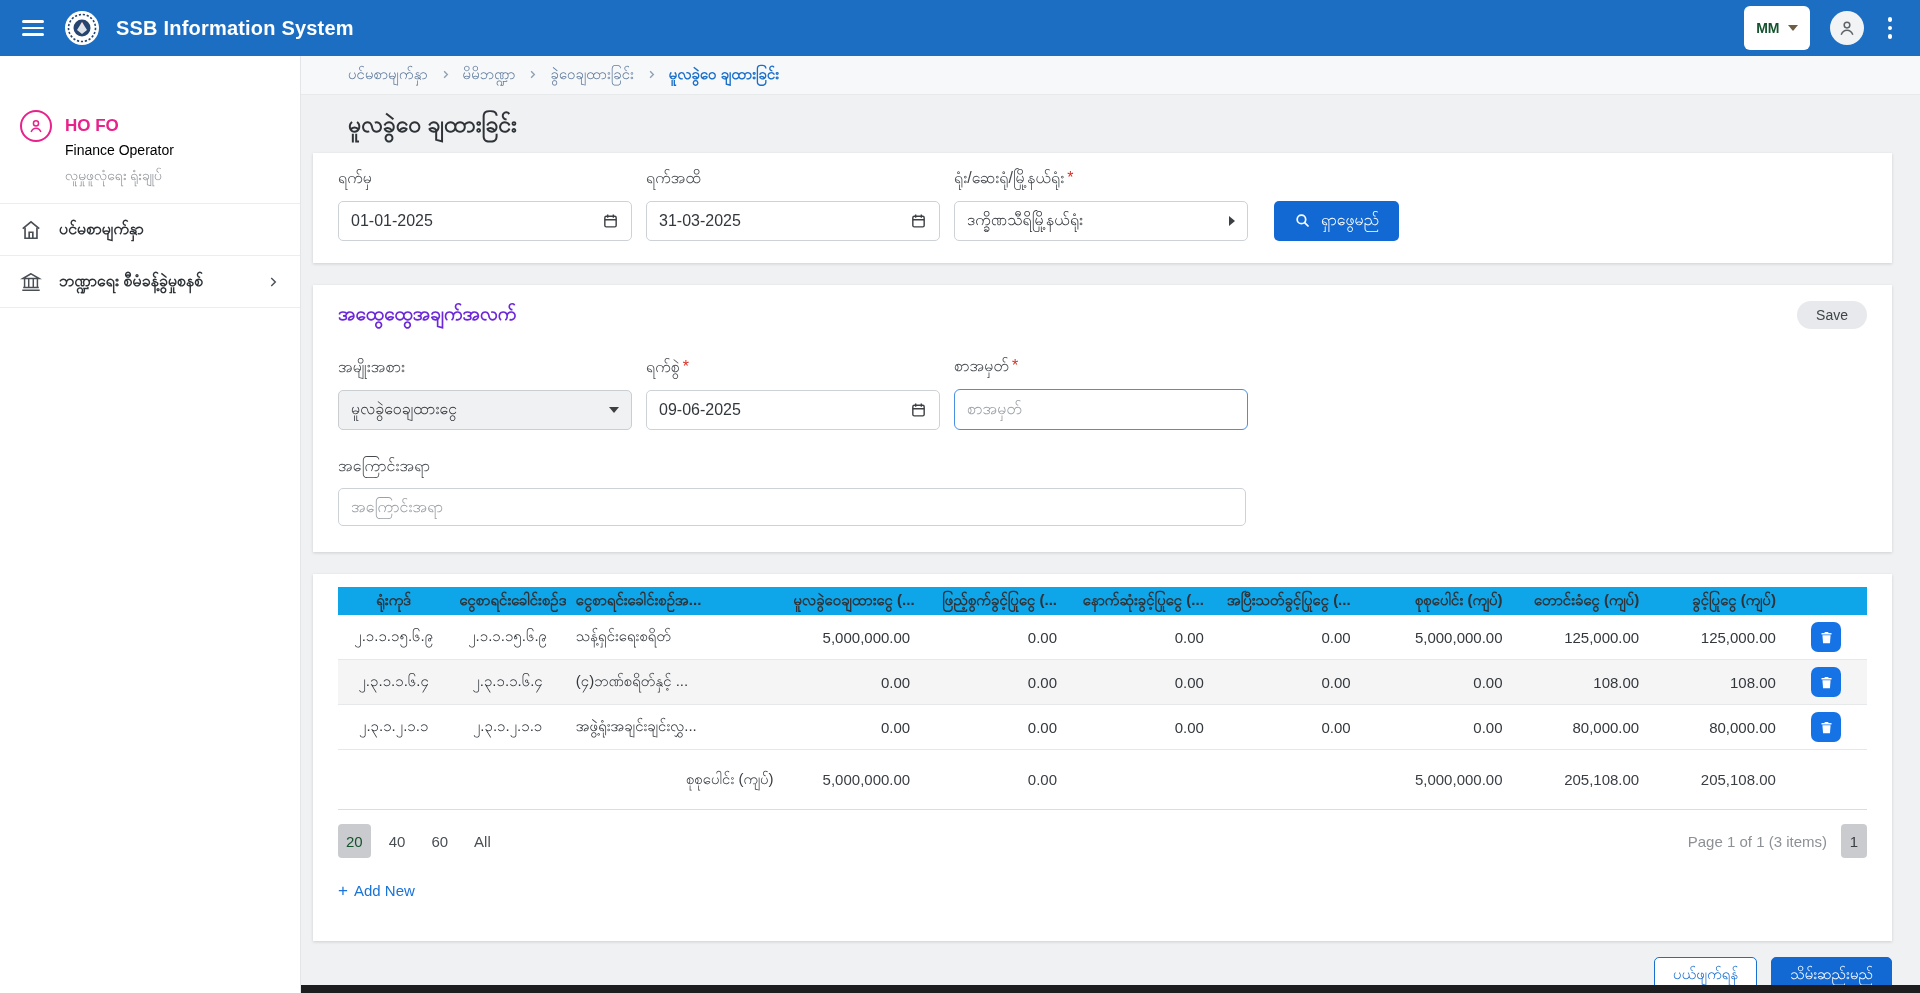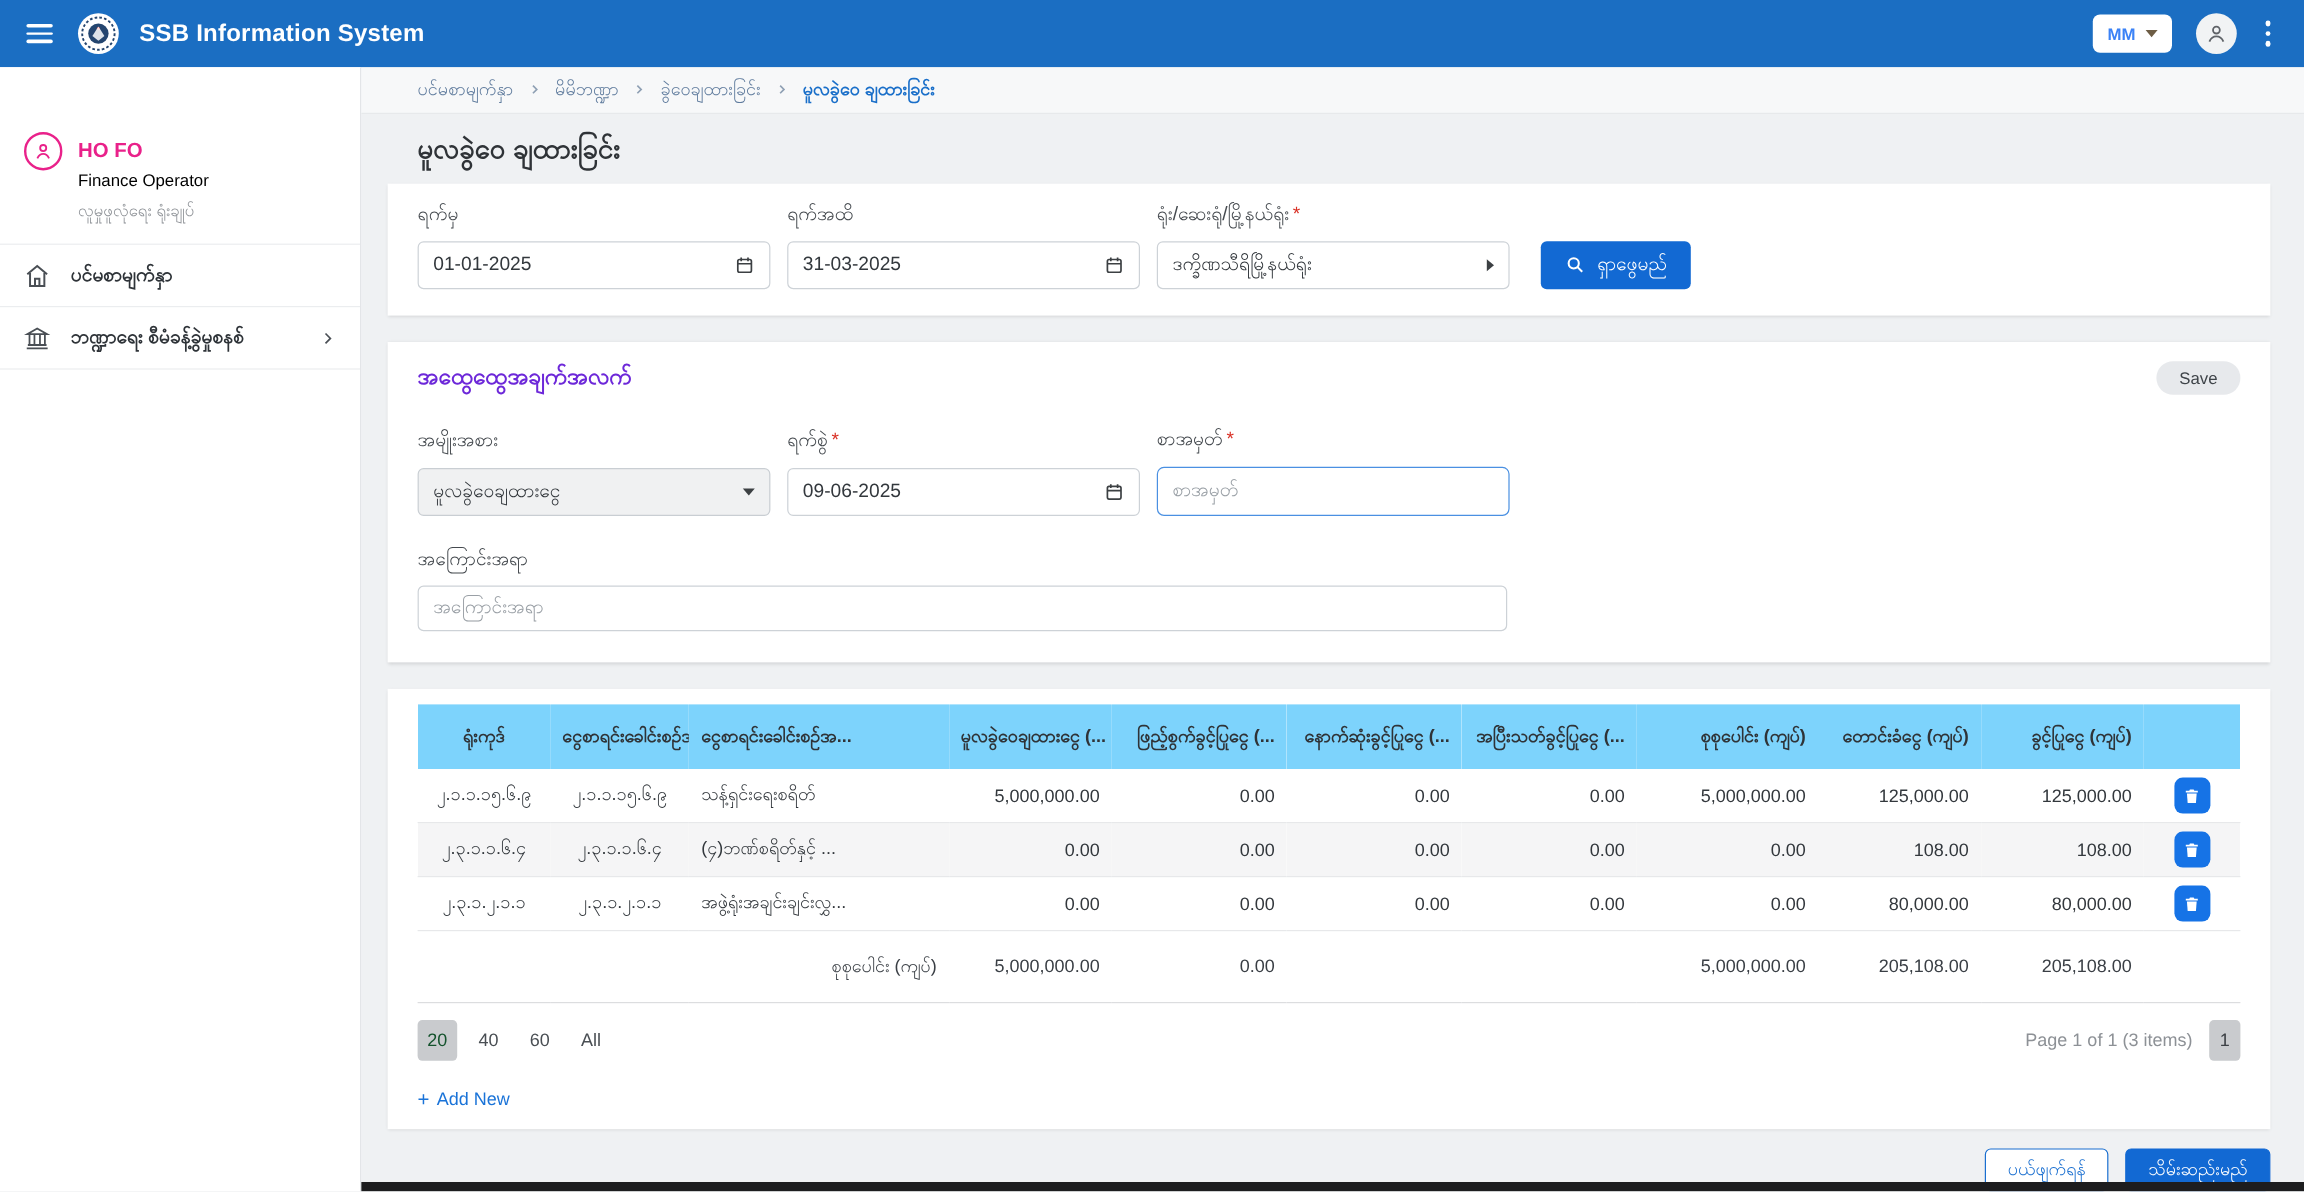--- a/index.html
+++ b/index.html
@@ -9,22 +9,22 @@
     font-family:"Liberation Sans", sans-serif;
     background:#eff1f3; color:#2f3337;
   }
   
   .topbar { height:56px; background:#1b6ec2; display:flex; align-items:center; padding:0 24px 0 18px; gap:16px; }
   .hamburger { display:flex; flex-direction:column; gap:4px; cursor:pointer; padding:4px; }
   .hamburger span { width:22px; height:2.5px; background:#fff; border-radius:2px; }
   .logo { width:36px; height:36px; flex:0 0 auto; }
   .app-title { color:#fff; font-size:20px; font-weight:bold; letter-spacing:.2px; }
   .topbar-right { margin-left:auto; display:flex; align-items:center; gap:20px; }
-  .lang-btn { background:#fff; border:none; border-radius:6px; height:32px; padding:0 12px;
-    display:flex; align-items:center; gap:8px; font-size:14px; font-weight:bold; color:#3b82f6; cursor:pointer;
+  .lang-btn { background:#fff; border:none; border-radius:6px; height:44px; padding:0 12px;
+    display:flex; align-items:center; gap:8px; font-size:14px; font-weight:bold; color:#14532d; cursor:pointer;
     font-family:"Liberation Sans", sans-serif; }
   .caret-down { width:0; height:0; border-left:5px solid transparent; border-right:5px solid transparent; border-top:6px solid #6d5d45; }
   .user-btn { width:34px; height:34px; border-radius:50%; background:#f1f3f4; border:none; display:flex; align-items:center; justify-content:center; cursor:pointer; }
   .dots { display:flex; flex-direction:column; gap:4px; cursor:pointer; padding:4px; }
   .dots i { width:4.5px; height:4.5px; border-radius:50%; background:#fff; }
 
   
   .layout { display:flex; height:937px; }
   .sidebar { width:301px; background:#fff; border-right:1px solid #e3e5e8; flex:0 0 auto; }
   .user-block { padding:18px 20px 16px 20px; }
@@ -36,21 +36,21 @@
   .nav-divider { height:1px; background:#ebedef; }
   .nav-item { display:flex; align-items:center; gap:17px; height:51px; padding:0 20px; font-size:16px; font-weight:bold; color:#2e3338; cursor:pointer; }
   .nav-item .chev { margin-left:auto; }
 
   .main { flex:1; position:relative; display:flex; flex-direction:column; overflow:hidden; }
   .breadcrumb-bar { height:40px; background:#f7f8f9; border-bottom:1px solid #e7e9eb; display:flex; align-items:center; gap:12px; padding:0 28px 0 47px; font-size:15px; color:#5f7b9d; }
   .crumb { cursor:pointer; }
   .crumb-current { color:#1a6fc9; font-weight:bold; }
   .page-title { font-size:23px; font-weight:bold; color:#2f3337; margin:14px 28px 14px 47px; line-height:30px; }
 
-  .card { background:#fff; border-radius:0; box-shadow:0 1px 3px rgba(0,0,0,.14); margin:0 28px 0 22px; }
+  .card { background:#fff; border-radius:0; box-shadow:0 1px 3px rgba(0,0,0,.14); margin:0 28px 0 12px; }
   .card-filter { padding:14px 25px 22px 25px; }
   .fields-row { display:flex; gap:14px; align-items:flex-end; }
   .field { display:flex; flex-direction:column; width:294px; }
   .field > label { font-size:16px; color:#454a4f; margin-bottom:10px; }
   .req { color:#d93025; margin-left:3px; }
   .control { height:40px; border:1px solid #cdd2d7; border-radius:5px; background:#fff; display:flex; align-items:center; justify-content:space-between; padding:0 12px; font-size:16px; color:#33383d; cursor:pointer; }
   .control.grey { background:#f0f1f2; border-color:#c9ced3; }
   .caret-right-dark { width:0; height:0; border-top:5px solid transparent; border-bottom:5px solid transparent; border-left:6px solid #3c4043; }
   .caret-down-dark { width:0; height:0; border-left:5px solid transparent; border-right:5px solid transparent; border-top:6px solid #3c4043; }
   .btn-search { height:40px; margin-left:12px; padding:0 20px; background:#1269d3; color:#fff; border:none; border-radius:5px; font-size:16px; display:flex; align-items:center; gap:10px; cursor:pointer; font-family:"Liberation Sans", sans-serif; }
@@ -61,21 +61,21 @@
   .btn-save { background:#e7e9ec; border:none; border-radius:15px; height:28px; padding:0 19px; font-size:14px; color:#3f4449; cursor:pointer; font-family:"Liberation Sans", sans-serif; }
   .card-general .fields-row { margin-top:26px; }
   .input-text { height:41px; width:294px; border:1.5px solid #4a90e2; border-radius:6px; padding:0 12px; font-size:16px; color:#33383d; outline:none; font-family:"Liberation Sans", sans-serif; }
   .input-text::placeholder, .input-wide::placeholder { color:#9aa0a6; }
   .desc-block { margin-top:25px; display:flex; flex-direction:column; }
   .desc-block > label { font-size:16px; color:#454a4f; margin-bottom:9px; }
   .input-wide { height:38px; width:908px; border:1px solid #cdd2d7; border-radius:5px; padding:0 12px; font-size:16px; color:#33383d; outline:none; font-family:"Liberation Sans", sans-serif; }
 
   .card-table { margin-top:22px; padding:13px 25px 0 25px; height:379px; }
   table.grid { width:100%; border-collapse:collapse; font-size:15px; color:#33383d; table-layout:fixed; }
-  .grid th { background:#7dd3fc; height:54px; font-weight:bold; font-size:15px; color:#2f3337; padding:0 10px; white-space:nowrap; overflow:hidden; }
+  .grid th { background:#0ea5e9; height:28px; font-weight:bold; font-size:15px; color:#2f3337; padding:0 10px; white-space:nowrap; overflow:hidden; }
   .grid td { height:45px; padding:0 10px; border-bottom:1px solid #e7e8ea; white-space:nowrap; overflow:hidden; }
   .grid tr.stripe td { background:#f5f5f6; }
   .grid tfoot td { height:60px; border-bottom:1px solid #dcdddf; font-size:15px; color:#3a3f45; }
   .ta-c { text-align:center; } .ta-r { text-align:right; } .ta-l { text-align:left; }
   .btn-delete { width:30px; height:30px; border:none; border-radius:7px; background:#1673e6; display:flex; align-items:center; justify-content:center; cursor:pointer; margin:0 auto; }
 
   .pager { display:flex; align-items:center; margin-top:14px; }
   .size-btn { min-width:30px; height:34px; padding:0 8px; display:flex; align-items:center; justify-content:center; font-size:15px; color:#4a4f54; border-radius:4px; margin-right:10px; cursor:pointer; }
   .size-btn.selected { background:#c9cbce; color:#14532d; }
   .pager-right { margin-left:auto; display:flex; align-items:center; gap:14px; }

